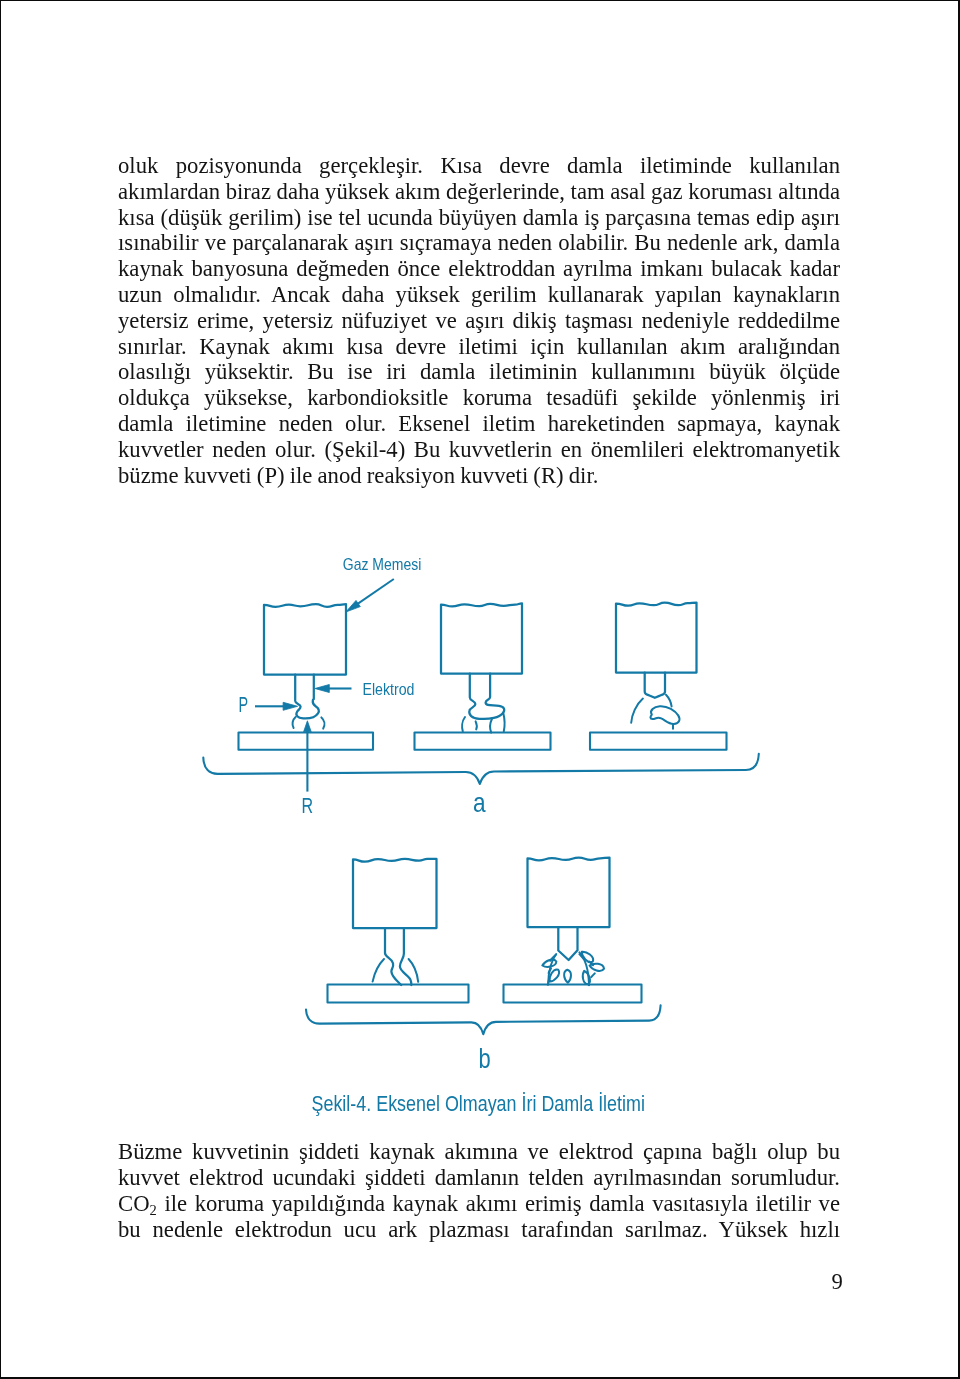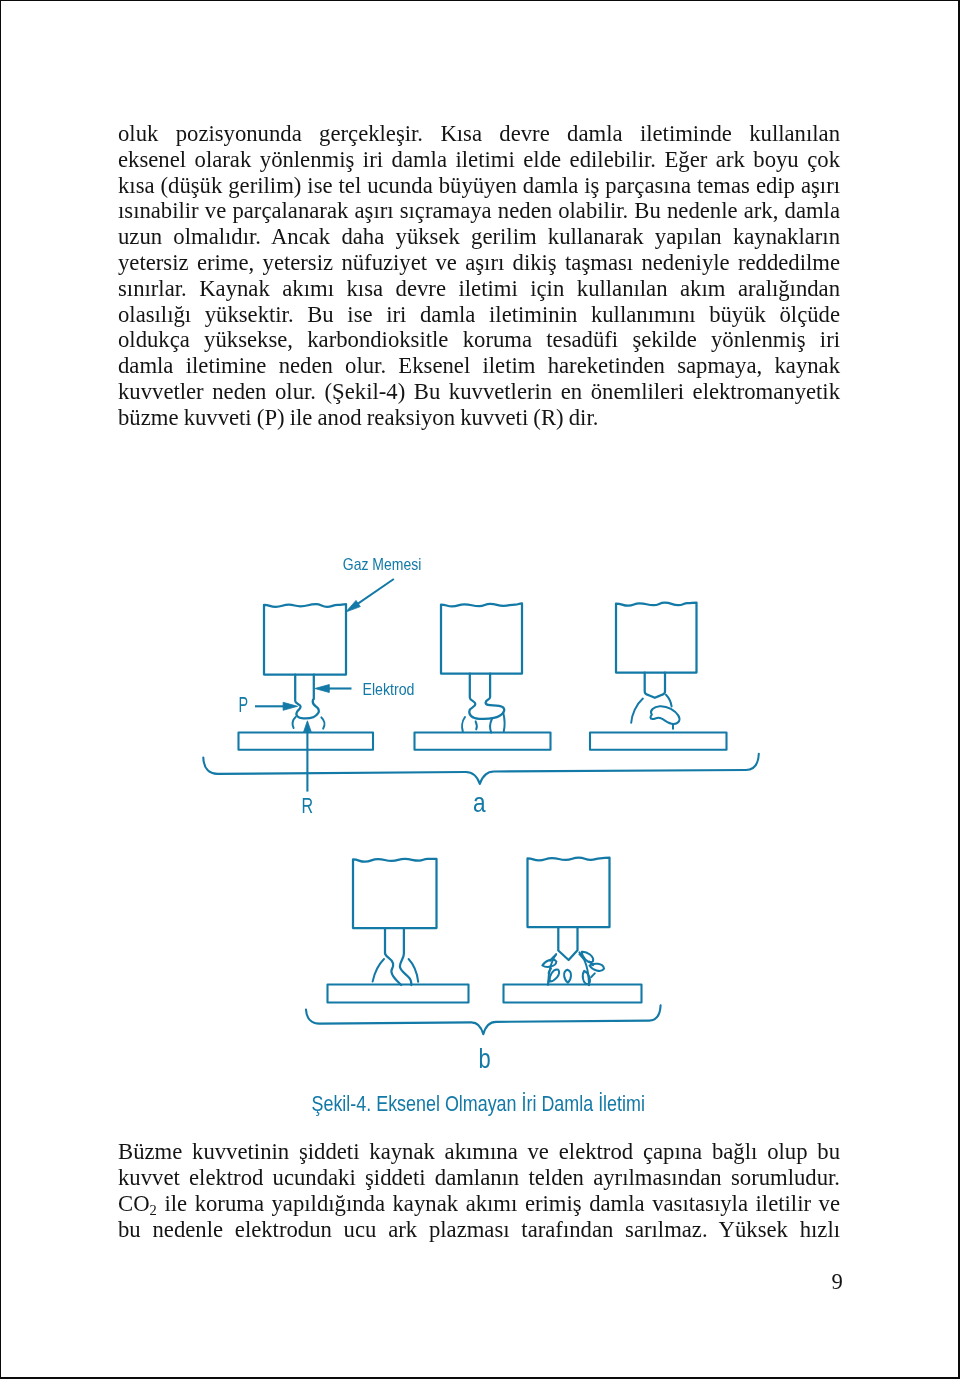--- a/index.html
+++ b/index.html
@@ -19,41 +19,42 @@
     font-size:22.7px;
     line-height:25.8px;
     word-spacing:-0.52px;
     text-align:justify;
     text-align-last:justify;
     white-space:nowrap;
     height:25.8px;
     color:#141414;
   }
   .tline.last { text-align-last:left; }
-  #para-top { top:120px; }
+  #para-top { top:152px; }
   #para-bottom { top:1138px; }
   #para-bottom .tline { height:26.1px; line-height:26.1px; }
   .pageno {
     position:absolute; left:830.5px; top:1268px;
     font-size:22.7px; line-height:25.8px; color:#141414;
   }
   sub { font-size:0.64em; vertical-align:-0.3em; line-height:0; }
   svg.fig { position:absolute; left:0; top:0; width:960px; height:1379px; overflow:visible; }
   .flab { font-family:"Liberation Sans", sans-serif; fill:#1379a6; }
 </style>
 </head>
 <body>
 
 <div class="page">
 
   <div class="textcol" id="para-top">
       <div class="tline">oluk pozisyonunda gerçekleşir. Kısa devre damla iletiminde kullanılan</div>
-      <div class="tline">eksenel olarak yönlenmiş iri damla iletimi elde edilebilir. Eğer ark boyu çok</div>
+      <div class="tline">akımlardan biraz daha yüksek akım değerlerinde, tam asal gaz koruması altında</div>
       <div class="tline">kısa (düşük gerilim) ise tel ucunda büyüyen damla iş parçasına temas edip aşırı</div>
       <div class="tline">ısınabilir ve parçalanarak aşırı sıçramaya neden olabilir. Bu nedenle ark, damla</div>
+      <div class="tline">kaynak banyosuna değmeden önce elektroddan ayrılma imkanı bulacak kadar</div>
       <div class="tline">uzun olmalıdır. Ancak daha yüksek gerilim kullanarak yapılan kaynakların</div>
       <div class="tline">yetersiz erime, yetersiz nüfuziyet ve aşırı dikiş taşması nedeniyle reddedilme</div>
       <div class="tline">sınırlar. Kaynak akımı kısa devre iletimi için kullanılan akım aralığından</div>
       <div class="tline">olasılığı yüksektir. Bu ise iri damla iletiminin kullanımını büyük ölçüde</div>
       <div class="tline">oldukça yüksekse, karbondioksitle koruma tesadüfi şekilde yönlenmiş iri</div>
       <div class="tline">damla iletimine neden olur. Eksenel iletim hareketinden sapmaya, kaynak</div>
       <div class="tline">kuvvetler neden olur. (Şekil-4) Bu kuvvetlerin en önemlileri elektromanyetik</div>
       <div class="tline last">büzme kuvveti (P) ile anod reaksiyon kuvveti (R) dir.</div>
     </div>
 

